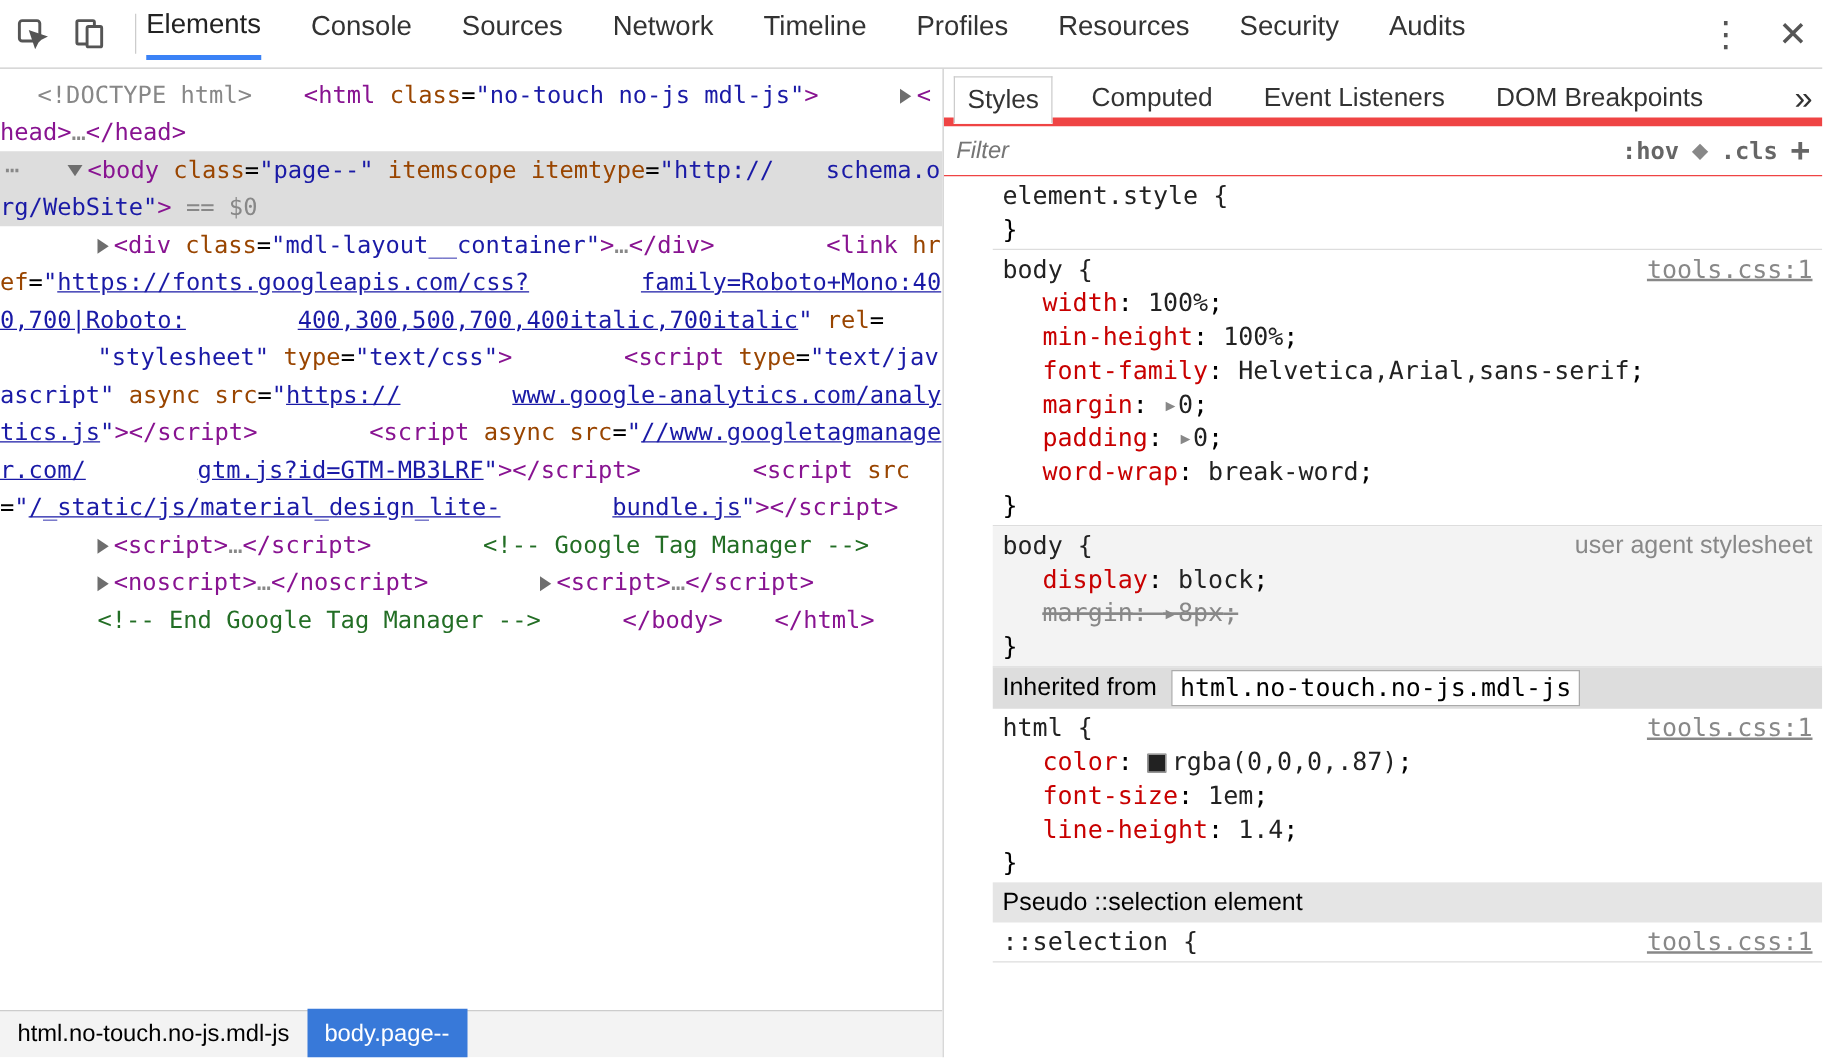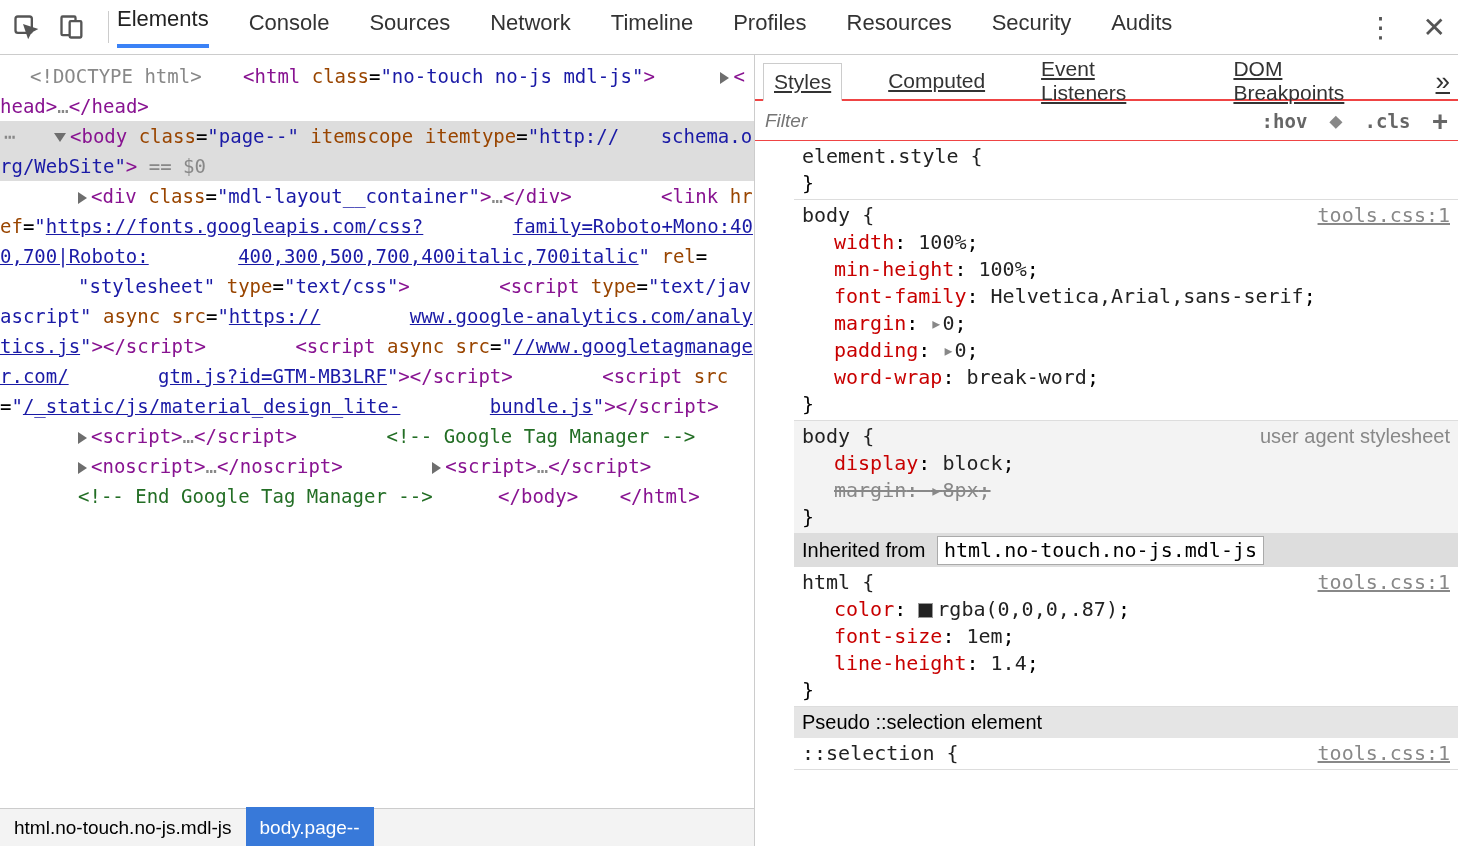--- a/index.html
+++ b/index.html
@@ -24,21 +24,21 @@
     margin-right: 18px;
     display: flex;
     align-items: center;
     justify-content: center;
     cursor: pointer;
     color: #555;
   }
   .toolbar .divider {
     width:1px; height: 32px; background:#ccc; margin: 0 8px 0 4px;
   }
-  .tabs { display:flex; align-items:flex-end; gap:40px; }
+  .tabs { display:flex; align-items:center; gap:40px; }
   .tab { cursor:pointer; color:#333; padding-bottom:12px; }
   .tab.active { color:#222; border-bottom: 4px solid #3b82f6; }
   .toolbar .right { margin-left:auto; display:flex; align-items:center; gap:28px; }
   .main { display:flex; height: calc(846px - 55px); }
   .elements-panel {
     width: 755px;
     font-family: Menlo, Consolas, monospace;
     font-size: 19px;
     line-height: 30px;
     padding: 6px 0 0 0;
@@ -67,27 +67,27 @@
   .eq0 { color:#888; font-style: normal; }
   .breadcrumb {
     position: absolute; bottom: 0; left:0; right:0;
     height: 38px; background:#f3f3f3; border-top:1px solid #ccc;
     display:flex; align-items:center; font-family: 'Lucida Grande', sans-serif;
     font-size: 19px;
   }
   .breadcrumb .crumb { padding: 6px 14px; cursor:pointer; }
   .breadcrumb .crumb.sel { background:#3879d9; color:#fff; }
   .styles-panel { flex:1; display:flex; flex-direction:column; font-family: Menlo, Consolas, monospace; overflow:hidden;}
-  .styles-tabs { height: 46px; border-bottom:2px solid #ef4444; display:flex; align-items:center; padding: 8px 8px 0 8px; font-size:21px; color:#333; font-family:'Lucida Grande',sans-serif; gap: 36px; text-decoration: underline;}
+  .styles-tabs { height: 46px; border-bottom:7px solid #ef4444; display:flex; align-items:center; padding: 8px 8px 0 8px; font-size:21px; color:#333; font-family:'Lucida Grande',sans-serif; gap: 21px;}
   .styles-tabs .stab { cursor:pointer; padding: 6px 10px; }
   .styles-tabs .stab.active { border:1px solid #ccc; border-bottom:1px solid #fff; background:#fff; position:relative; top:1px;}
   .styles-tabs .more { margin-left:auto; font-size:26px; cursor:pointer;}
   .filter-row { height: 40px; display:flex; align-items:center; padding:0 10px; border-bottom:1px solid #ef4444; font-size:19px; font-family:'Lucida Grande',sans-serif;justify-content:flex-end;}
   .filter-row input { border:none; font-size:19px; font-style:italic; color:#999; outline:none; background:transparent;}
-  .filter-row .fr-right { margin-left:auto; display:flex; align-items:center; gap:22px; font-family: Menlo, monospace; font-weight:bold; color:#666;}
+  .filter-row .fr-right { margin-left:auto; display:flex; align-items:center; gap:10px; font-family: Menlo, monospace; font-weight:bold; color:#666;}
   .filter-row .diamond { color:#888; font-size:22px;}
   .filter-row .plus { font-size:26px; cursor:pointer;}
   .styles-body { flex:1; overflow:hidden; font-size:20px; line-height:27px;margin-left:39px;}
   .rule { border-bottom:1px solid #ddd; padding: 2px 8px 2px 8px;}
   .rule.gray-bg { background:#f3f3f3;}
   .selector { color:#222; display:flex; justify-content:space-between;}
   .src-link { color:#888; text-decoration:underline; font-family: Menlo,monospace; white-space:nowrap;}
   .src-ua { color:#888; font-family:'Lucida Grande',sans-serif; text-decoration:none;}
   .prop { padding-left: 32px; }
   .prop .name { color:#c80000; }

